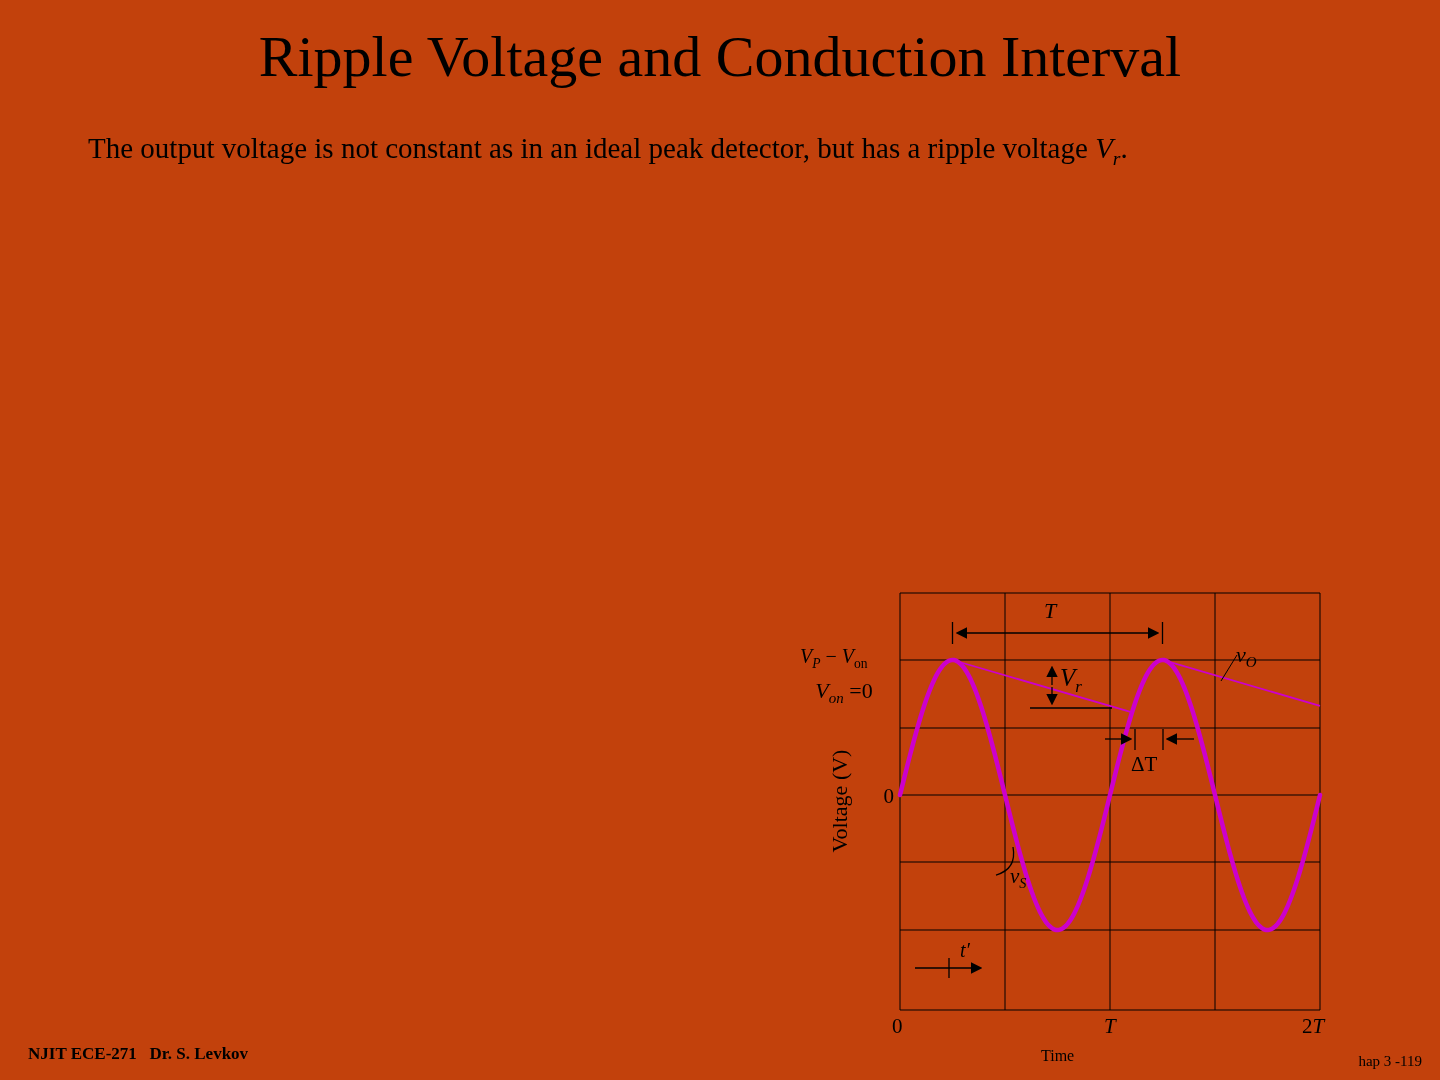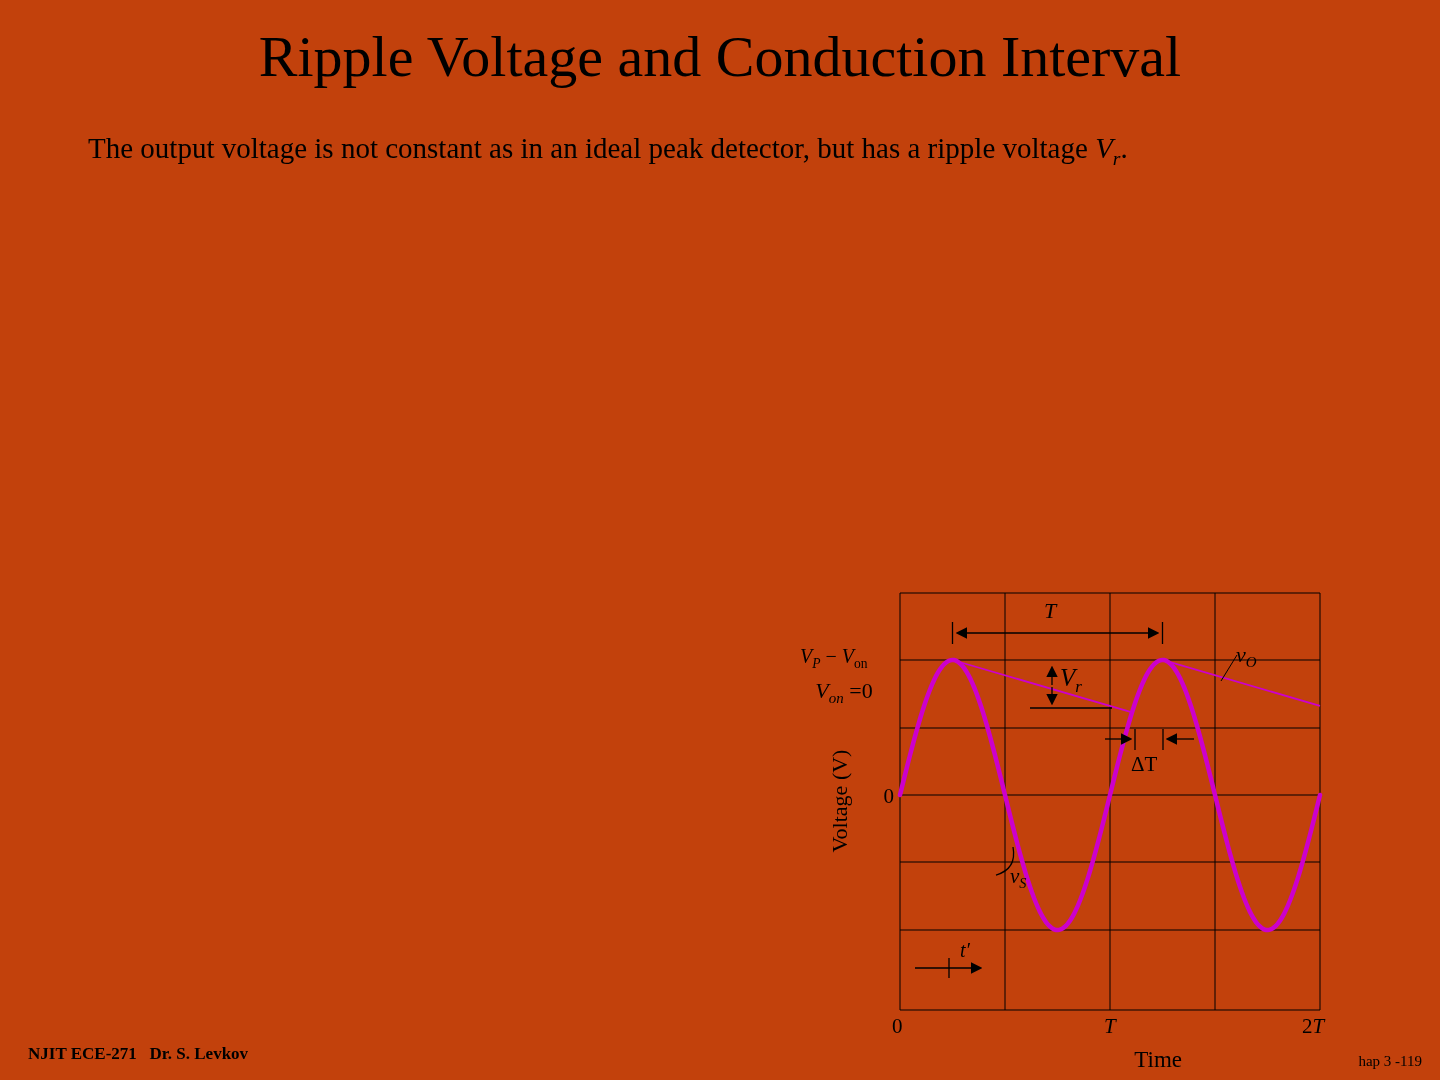--- a/index.html
+++ b/index.html
@@ -103,19 +103,19 @@
     <div class="lbl" style="left:0; top:90px; width:88px; text-align:center; font-size:22px;"><span class="it">V</span><sub class="it">on</sub><span> =0</span></div>
 
     <div class="lbl" style="left:60px; top:196px; width:34px; text-align:right; font-size:21px;">0</div>
 
     <div class="ylab-rot lbl" style="font-size:22px;">Voltage (V)</div>
 
     <div class="lbl" style="left:92px; top:426px; font-size:21px;">0</div>
     <div class="lbl it" style="left:304px; top:426px; font-size:21px;">T</div>
     <div class="lbl" style="left:502px; top:426px; font-size:21px;"><span>2</span><span class="it">T</span></div>
 
-    <div class="lbl" style="left:262px; top:459px; width:120px; text-align:right; font-size:23px;">Time</div>
+    <div class="lbl" style="left:241px; top:459px; width:120px; text-align:left; font-size:16px;">Time</div>
   </div>
 
   <div class="footer-left">NJIT ECE-271   Dr. S. Levkov</div>
   <div class="footer-right">hap 3 -119</div>
 
 </div>
 
 </body></html>

